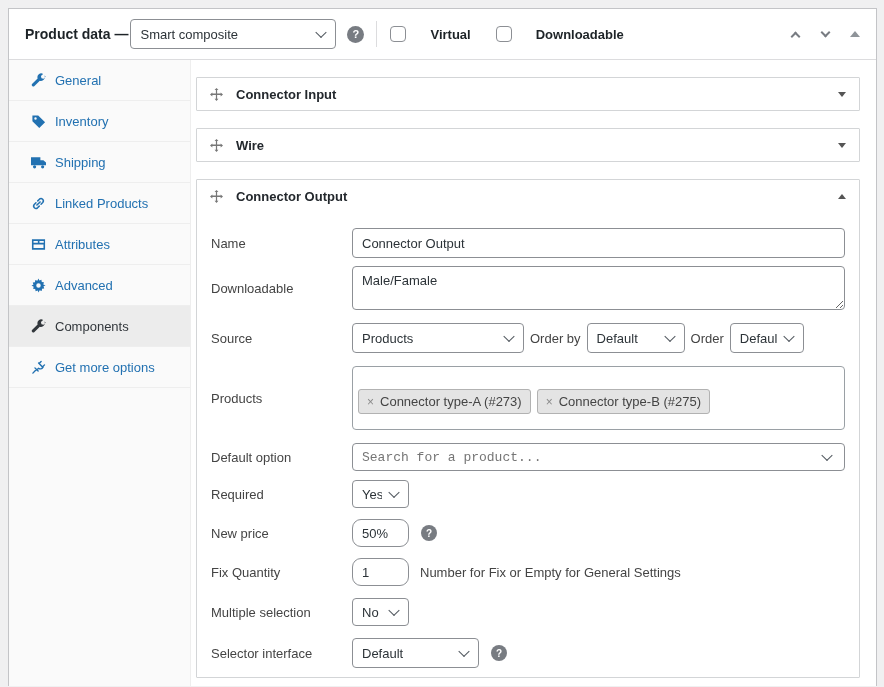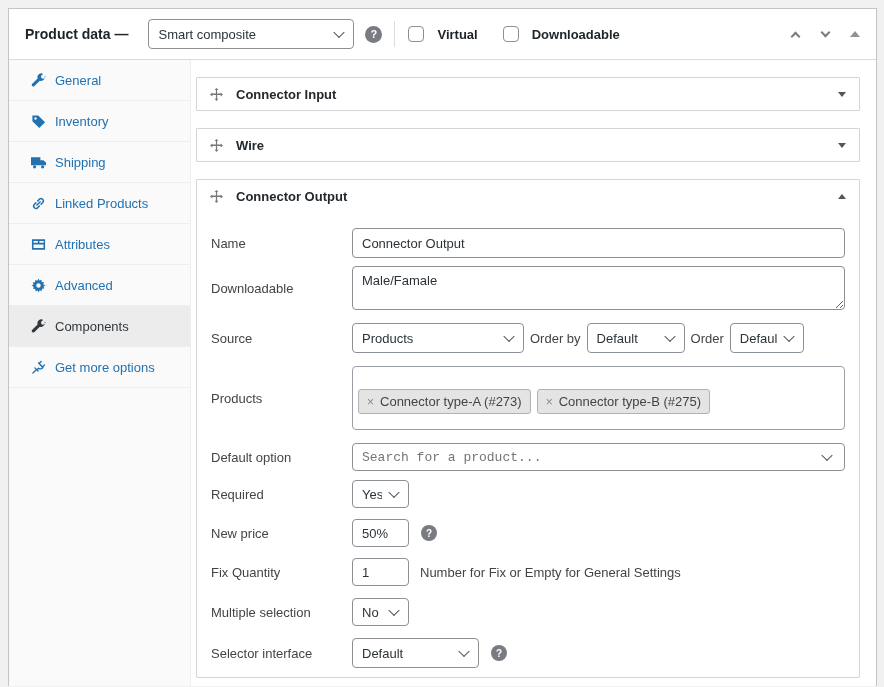--- a/index.html
+++ b/index.html
@@ -25,29 +25,29 @@
   .select-wrap::after {
     content:""; position:absolute; right:11px; top:50%; width:7px; height:7px;
     border-right:1.6px solid #50575e; border-bottom:1.6px solid #50575e;
     transform:translateY(-70%) rotate(45deg); pointer-events:none;
   }
   select {
     -webkit-appearance:none; appearance:none; width:100%; height:100%;
     border:1px solid #8c8f94; border-radius:4px; background:#fff;
     font:inherit; color:#2c3338; padding:0 26px 0 9px; cursor:pointer;
   }
-  .type-select { width:206px; height:30px; margin-left:20px; }
+  .type-select { width:206px; height:30px; margin-left:2px; }
   .help-tip {
     width:17px; height:17px; border-radius:50%; background:#787c82; color:#fff;
     display:inline-flex; align-items:center; justify-content:center;
     font-size:11px; font-weight:700; margin-left:11px; flex:none; cursor:pointer;
   }
   .help-tip::before { content:"?"; }
   .vsep { width:1px; height:26px; background:#dcdcde; margin:0 13px 0 12px; }
-  .cb { display:inline-flex; align-items:center; gap:13px; font-weight:600; color:#1d2327; margin-right:25px; cursor:pointer; white-space:nowrap; }
+  .cb { display:inline-flex; align-items:center; gap:24px; font-weight:600; color:#1d2327; margin-right:25px; cursor:pointer; white-space:nowrap; }
   input[type="checkbox"] {
     -webkit-appearance:none; appearance:none; width:16px; height:16px;
     border:1px solid #8c8f94; border-radius:4px; background:#fff; margin:0; cursor:pointer;
   }
   .handle-actions { margin-left:auto; display:flex; align-items:center; gap:18px; }
   .chev-btn { width:12px; height:10px; position:relative; cursor:pointer; display:inline-block; }
   .chev-btn i { position:absolute; left:2px; top:2px; width:7px; height:7px; border-right:2px solid #787c82; border-bottom:2px solid #787c82; }
   .chev-btn.up i { transform:rotate(-135deg); top:4px; }
   .chev-btn.down i { transform:rotate(45deg); top:0; }
   .tri { width:0; height:0; display:inline-block; }
@@ -101,21 +101,21 @@
   .select2-box {
     flex:1; height:28px; border:1px solid #8c8f94; border-radius:4px; background:#fff;
     position:relative; display:flex; align-items:center; padding:0 32px 0 9px; cursor:pointer;font-family:Liberation Mono, monospace;
   }
   .select2-box::after {
     content:""; position:absolute; right:13px; top:50%; width:7px; height:7px;
     border-right:1.6px solid #50575e; border-bottom:1.6px solid #50575e;
     transform:translateY(-70%) rotate(45deg);
   }
   .placeholder { color:#757575; }
-  .in-57 { width:57px; height:28px; flex:none; }
+  .in-57 { width:57px; height:28px; flex:none;border-radius:9px; }
   .hint { color:#444; margin-left:11px; }
   .help-sm { margin-left:12px; width:16px; height:16px; font-size:10px; }
   .mb8{margin-bottom:8px;} .mb9{margin-bottom:9px;} .mb11{margin-bottom:11px;}
   .mb12{margin-bottom:12px;} .mb13{margin-bottom:13px;}
 </style>
 </head>
 <body>
 
 <div class="postbox">
 

